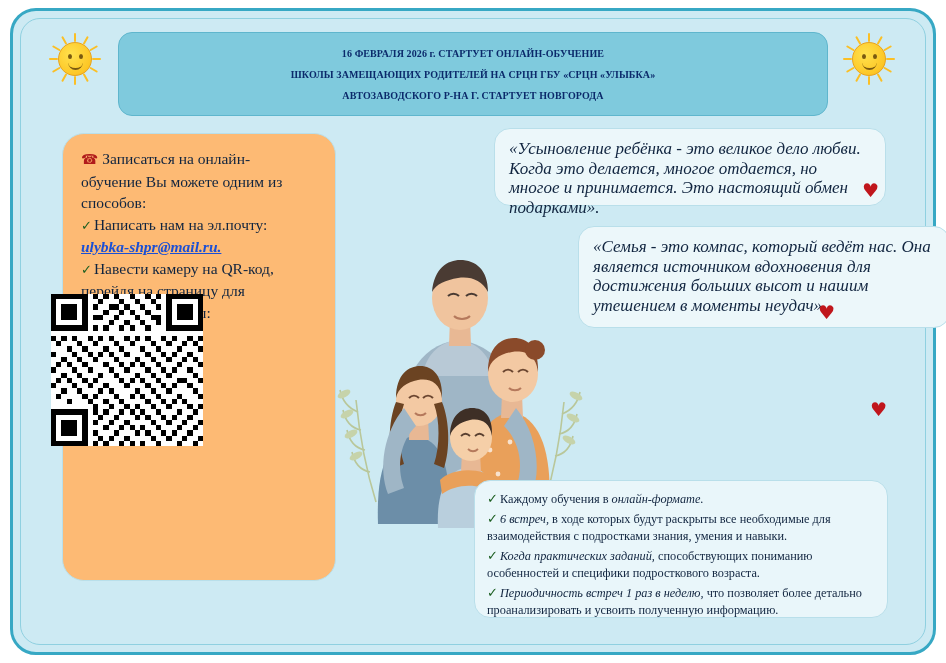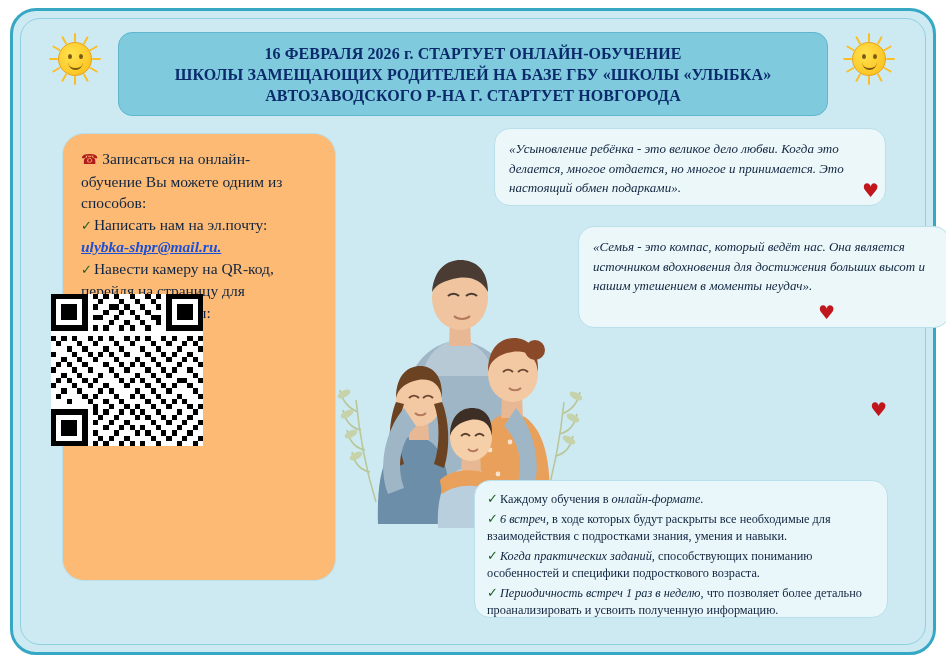--- a/index.html
+++ b/index.html
@@ -104,21 +104,21 @@
     box-sizing: border-box;
     display: flex;
     flex-direction: column;
     align-items: center;
     justify-content: center;
     padding: 4px 12px;
   }
   .header-line {
     color: #0b2a6b;
     font-weight: bold;
-    font-size: 16px;
+    font-size: 10px;
     line-height: 21px;
     text-align: center;
     white-space: nowrap;
     letter-spacing: 0.1px;
   }
 
   
   .left-card {
     position: absolute;
     left: 62px;
@@ -187,21 +187,21 @@
   
   .quote {
     position: absolute;
     background: #ecf7fa;
     border: 1px solid #b9dfea;
     border-radius: 16px;
     box-sizing: border-box;
     padding: 10px 14px;
     color: #10243f;
     font-style: italic;
-    font-size: 13px;
+    font-size: 17px;
     line-height: 19.5px;
   }
   #quote-1 { left: 494px; top: 128px; width: 392px; height: 78px; }
   #quote-2 { left: 578px; top: 226px; width: 372px; height: 102px; }
   #quote-3 { left: 640px; top: 344px; width: 246px; height: 88px; }
   .heart {
     color: #c0161c;
     font-family: "DejaVu Sans", sans-serif;
     font-size: 19px;
     line-height: 1;
@@ -270,21 +270,21 @@
       <div class="ray" style="transform: rotate(180deg);"></div>
       <div class="ray" style="transform: rotate(210deg);"></div>
       <div class="ray" style="transform: rotate(240deg);"></div>
       <div class="ray" style="transform: rotate(270deg);"></div>
       <div class="ray" style="transform: rotate(300deg);"></div>
       <div class="ray" style="transform: rotate(330deg);"></div>
     </div>
 
   <div class="header-banner">
     <div class="header-line">16 ФЕВРАЛЯ 2026 г. СТАРТУЕТ ОНЛАЙН-ОБУЧЕНИЕ</div>
-    <div class="header-line">ШКОЛЫ ЗАМЕЩАЮЩИХ РОДИТЕЛЕЙ НА БАЗЕ ГБУ «ШКОЛЫ «УЛЫБКА»</div>
+    <div class="header-line">ШКОЛЫ ЗАМЕЩАЮЩИХ РОДИТЕЛЕЙ НА СРЦН ГБУ «СРЦН «УЛЫБКА»</div>
     <div class="header-line">АВТОЗАВОДСКОГО Р-НА Г. СТАРТУЕТ НОВГОРОДА</div>
   </div>
 
   <div class="left-card">
     <p class="intro">
       <span class="phone-icon">☎</span>
       <span>Записаться на онлайн-обучение Вы можете одним из способов:</span>
     </p>
     <p>
       <span class="tick">✓</span><span>Написать нам на эл.почту:</span><br>

